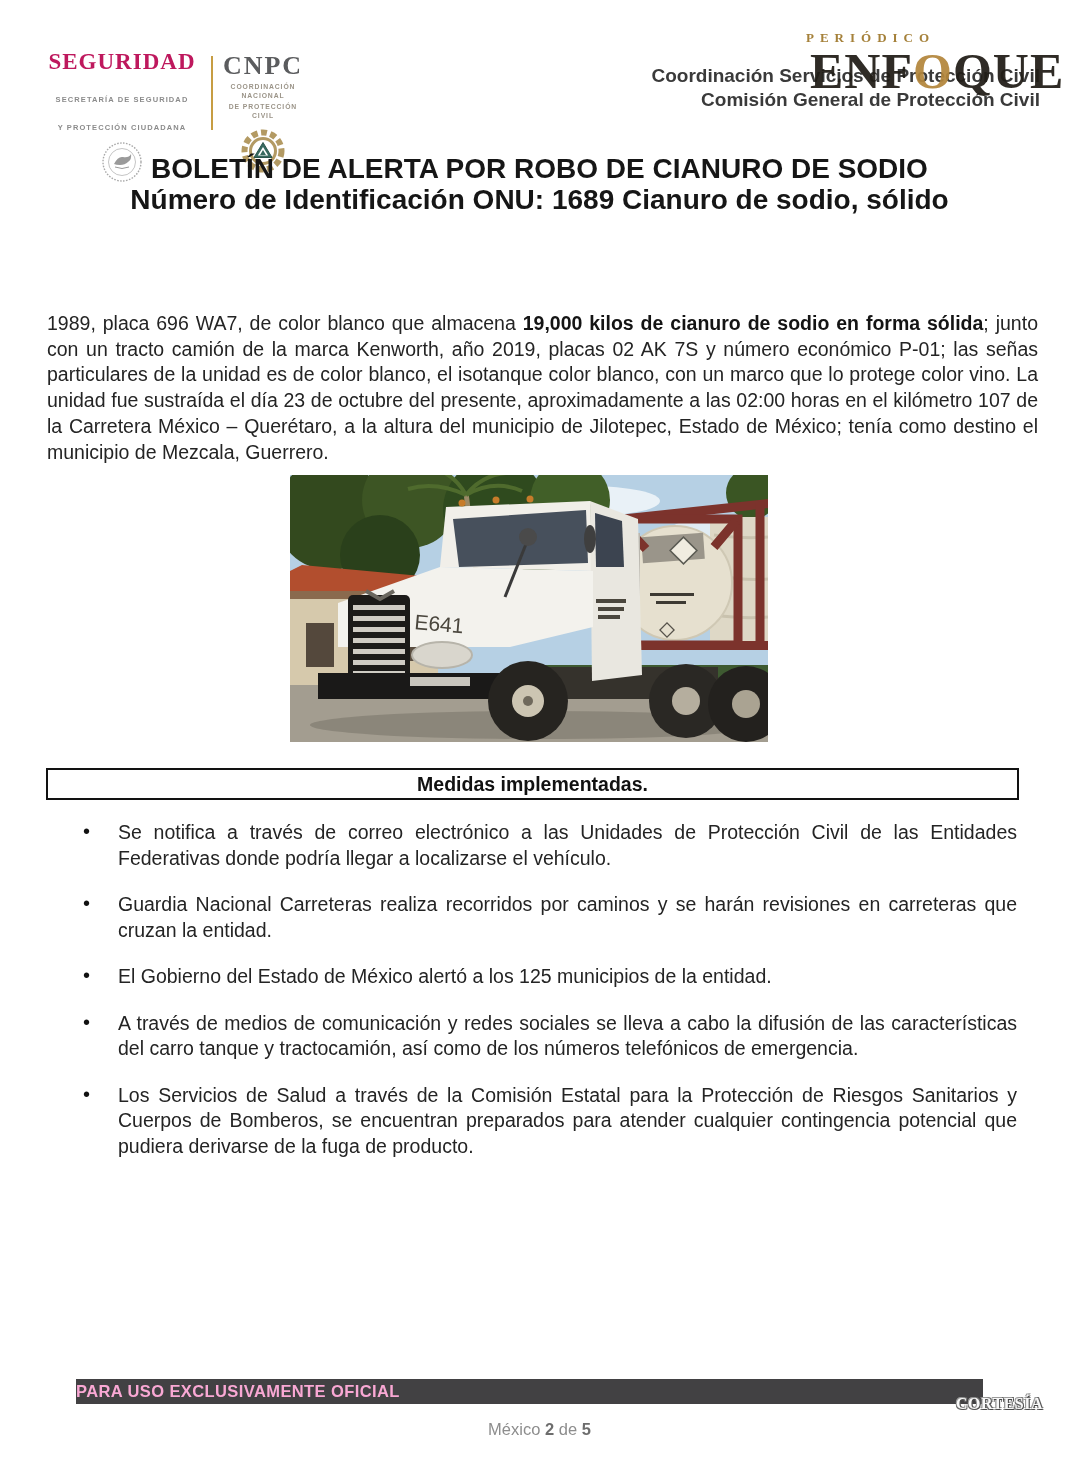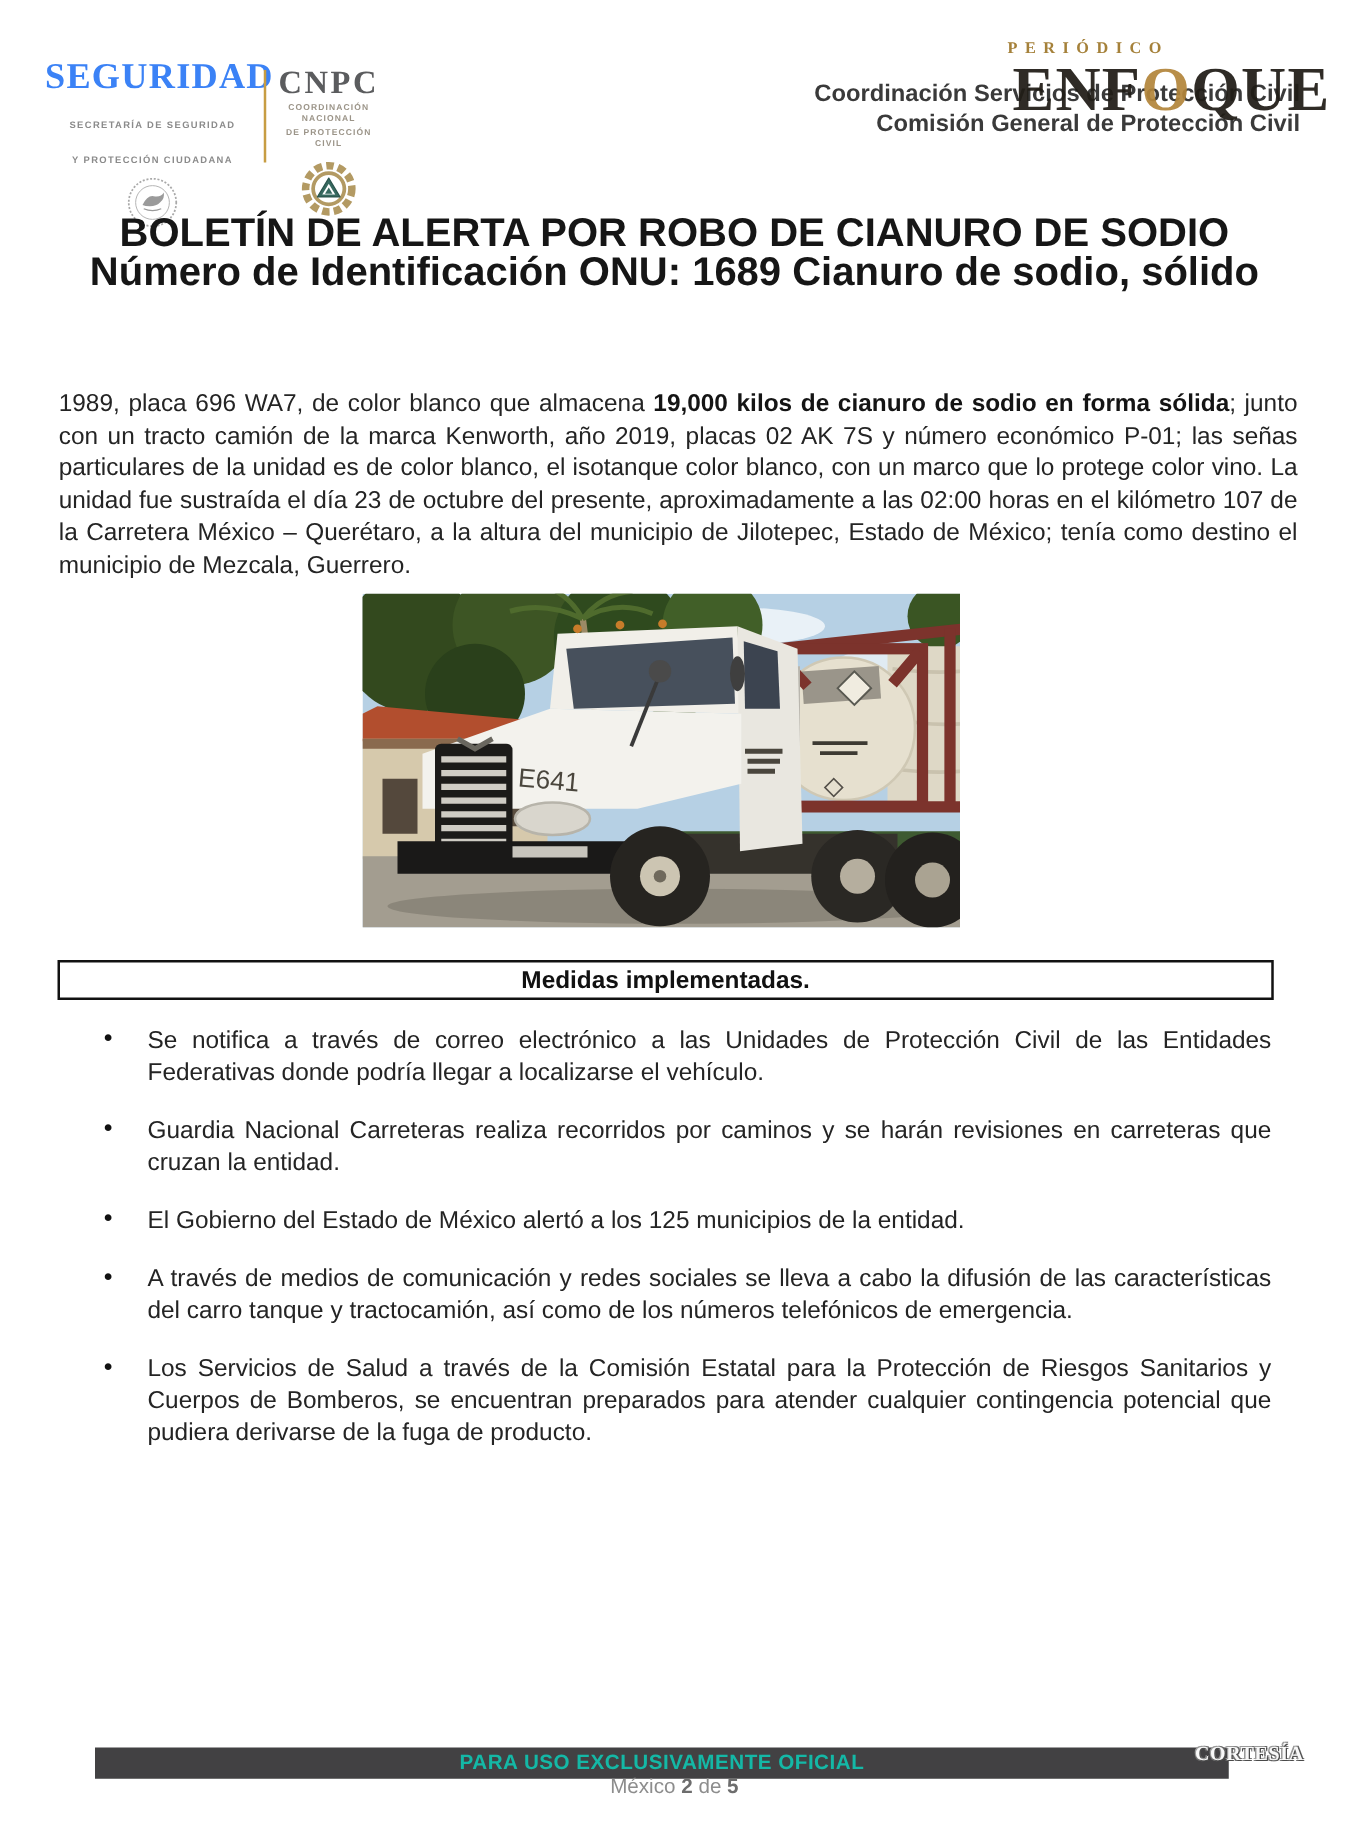--- a/index.html
+++ b/index.html
@@ -1,41 +1,41 @@
 <!DOCTYPE html>
 <html><head>
 <meta charset="utf-8">
 <style>
   html,body{margin:0;padding:0;background:#ffffff;}
   .page{position:relative;width:1079px;height:1468px;background:#ffffff;overflow:hidden;
         font-family:"Liberation Sans",sans-serif;color:#242424;}
 
   
   .seg-block{position:absolute;left:36px;top:46px;width:172px;text-align:center;}
-  .seg-word{font-family:"Liberation Serif",serif;font-weight:bold;font-size:29px;
-            color:#3b82f6;letter-spacing:1px;line-height:31px;}
+  .seg-word{font-family:"Liberation Serif",serif;font-weight:bold;font-size:23px;
+            color:#be185d;letter-spacing:1px;line-height:31px;}
   .seg-sub{font-size:7.5px;color:#8b8b8b;letter-spacing:1.1px;line-height:9.5px;margin-top:18px;font-weight:bold;}
   .seal-wrap{margin-top:8px;}
   .divider{position:absolute;left:211px;top:56px;width:2px;height:74px;background:#c79d43;}
   .cnpc-block{position:absolute;left:218px;top:52px;width:90px;text-align:center;}
   .cnpc-word{font-family:"Liberation Serif",serif;font-weight:bold;font-size:26px;
              color:#5b5c5e;letter-spacing:2px;line-height:28px;}
   .cnpc-sub{font-size:6.8px;color:#9b9488;letter-spacing:0.9px;line-height:8.5px;margin-top:3px;font-weight:bold;}
 
   .kicker{position:absolute;left:806px;top:30px;font-family:"Liberation Serif",serif;
           font-weight:bold;font-size:13px;letter-spacing:6px;color:#a5813a;}
   .office-lines{position:absolute;right:39px;top:64px;text-align:right;font-size:19px;
                 font-weight:bold;color:#3a3a3a;line-height:23.5px;z-index:1;}
   .enfoque{position:absolute;left:810px;top:42px;z-index:3;font-family:"Liberation Serif",serif;
            font-weight:bold;font-size:50px;letter-spacing:1px;color:#201c16;opacity:0.93;}
   .enfoque .gold{color:#b3863c;}
 
   
   .doc-title{position:absolute;left:0;top:153px;width:100%;text-align:center;
-             font-size:32px;font-weight:bold;line-height:31px;color:#161616;margin-top:18px;}
+             font-size:28px;font-weight:bold;line-height:31px;color:#161616;}
 
   
   .alert-bar{position:absolute;left:47px;top:235px;width:993px;height:57px;background:#424143;}
   .alert-label{position:absolute;left:20px;top:9px;font-size:23px;font-weight:bold;
                color:#ffffff;letter-spacing:1px;}
   .alert-meta{position:absolute;right:10px;top:4px;text-align:right;color:#ffffff;
               font-size:19px;font-weight:bold;line-height:25px;}
 
   
   .intro{position:absolute;left:47px;top:311px;width:991px;text-align:justify;
@@ -49,22 +49,22 @@
   .measures-box{position:absolute;left:46px;top:768px;width:969px;height:28px;
                 border:2px solid #121212;text-align:center;font-size:19.5px;
                 font-weight:bold;line-height:28px;color:#111111;}
   .bullets{position:absolute;left:47px;top:820px;width:970px;list-style:none;margin:0;padding:0;}
   .bullets li{position:relative;padding-left:71px;margin-bottom:21px;text-align:justify;
               font-size:19.5px;line-height:25.5px;color:#242424;}
   .bullets li::before{content:"\2022";position:absolute;left:36px;top:-1px;font-size:20px;color:#111;}
 
   
   .footer-bar{position:absolute;left:76px;top:1379px;width:907px;height:25px;background:#424143;
-              color:#14b8a6;text-align:center;font-size:16.5px;font-weight:bold;
-              line-height:25px;letter-spacing:0.4px;margin-top:19px;}
+              color:#f9a8d4;text-align:left;font-size:16.5px;font-weight:bold;
+              line-height:25px;letter-spacing:0.4px;}
   .cortesia{position:absolute;right:36px;top:1395px;font-family:"Liberation Serif",serif;
             font-weight:bold;font-size:16px;letter-spacing:0.5px;color:#f8f8f8;
             text-shadow:1px 1px 0 #4a4a4a,-1px -1px 0 #9a9a9a,1px -1px 0 #6a6a6a,-1px 1px 0 #6a6a6a;}
   .pagina{position:absolute;left:0;top:1420px;width:100%;text-align:center;
           font-size:16.5px;color:#8d8d8d;}
   .pagina b{color:#6d6d6d;}
 </style>
 </head>
 <body>
 

